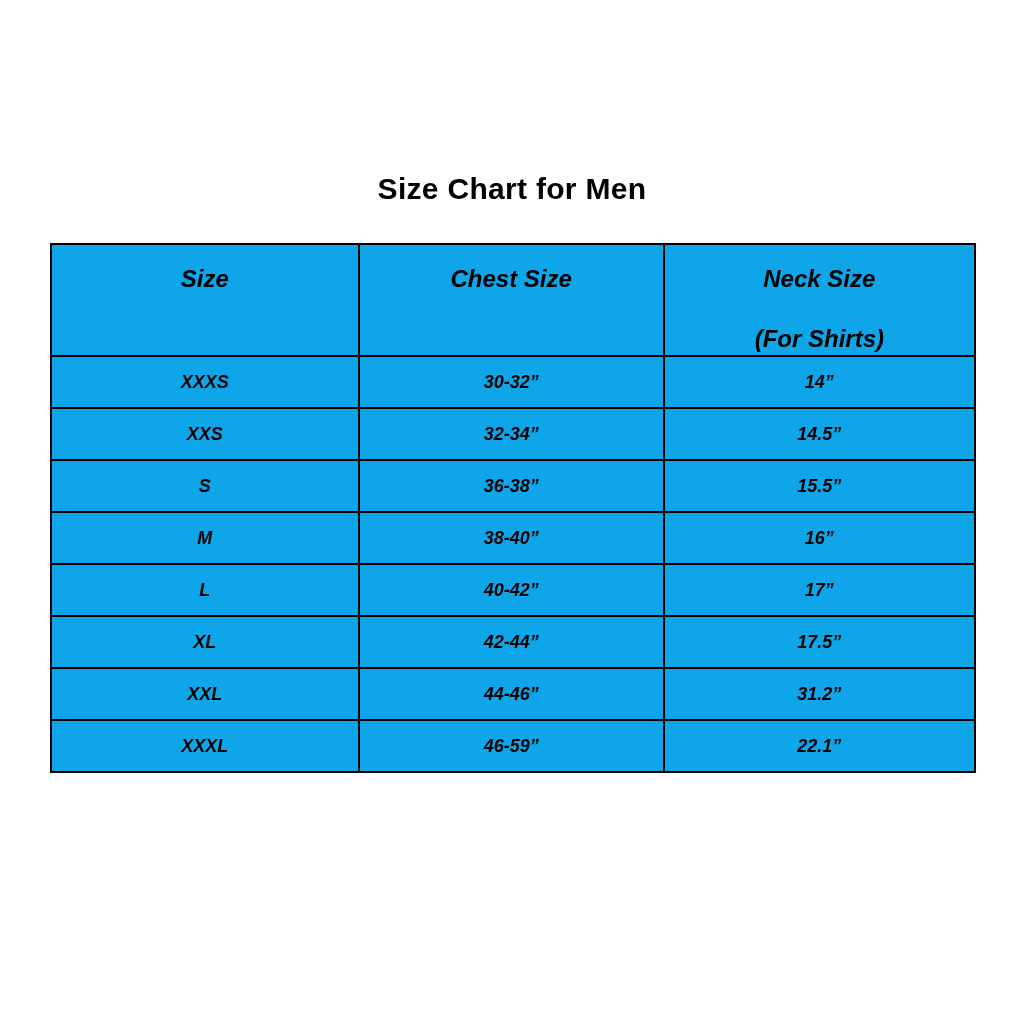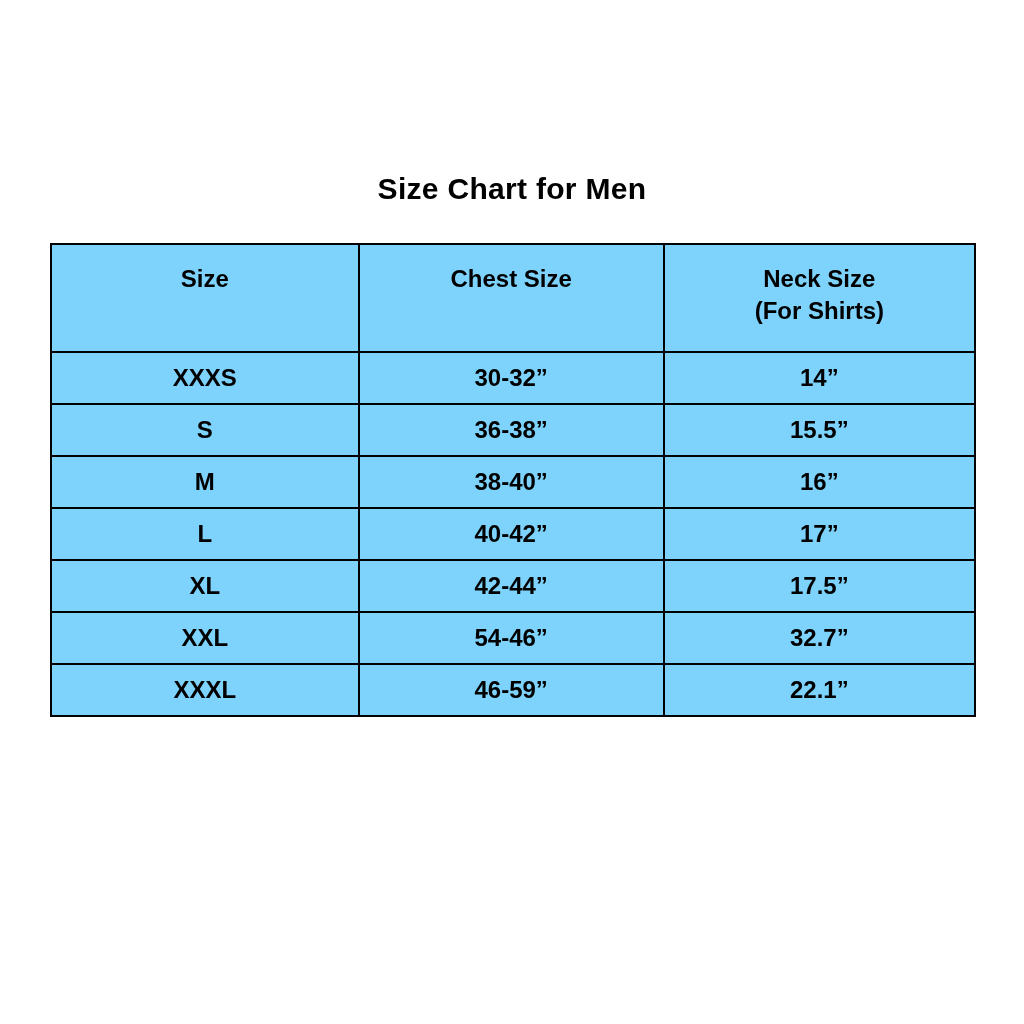--- a/index.html
+++ b/index.html
@@ -27,49 +27,51 @@
     letter-spacing: 0.3px;
     line-height: 36px;
   }
   table.size-chart {
     position: absolute;
     top: 243px;
     left: 50px;
     width: 926px;
     border-collapse: collapse;
     table-layout: fixed;
-    background: #7dd3fc;
+    background: #0ea5e9;
+    font-style: italic;
   }
   table.size-chart th,
   table.size-chart td {
     border: 2px solid #000000;
     text-align: center;
     font-weight: bold;
     padding: 0;
   }
   table.size-chart th {
     height: 88px;
     font-size: 24px;
     vertical-align: top;
     padding-top: 18px;
     line-height: 32px;
   }
   table.size-chart td {
     height: 50px;
-    font-size: 24px;
+    font-size: 18px;
     vertical-align: middle;
     margin-left: 9px;
   }
   .col-size  { width: 33.3%; }
   .col-chest { width: 33.0%; }
   .col-neck  { width: 33.7%; }
   .sublabel {
     font-size: 24px;
     font-weight: bold;
     line-height: 32px;
+    margin-top: 28px;
   }
 </style>
 </head>
 <body>
 
 <div class="page">
 
   <div class="title">Size Chart for Men</div>
 
   <table class="size-chart">
@@ -87,20 +89,25 @@
         </th>
       </tr>
     </thead>
     <tbody>
         <tr>
           <td>XXXS</td>
           <td>30-32”</td>
           <td>14”</td>
         </tr>
         <tr>
+          <td>XXS</td>
+          <td>32-34”</td>
+          <td>14.5”</td>
+        </tr>
+        <tr>
           <td>S</td>
           <td>36-38”</td>
           <td>15.5”</td>
         </tr>
         <tr>
           <td>M</td>
           <td>38-40”</td>
           <td>16”</td>
         </tr>
         <tr>
@@ -108,22 +115,22 @@
           <td>40-42”</td>
           <td>17”</td>
         </tr>
         <tr>
           <td>XL</td>
           <td>42-44”</td>
           <td>17.5”</td>
         </tr>
         <tr>
           <td>XXL</td>
-          <td>54-46”</td>
-          <td>32.7”</td>
+          <td>44-46”</td>
+          <td>31.2”</td>
         </tr>
         <tr>
           <td>XXXL</td>
           <td>46-59”</td>
           <td>22.1”</td>
         </tr>
       </tbody>
   </table>
 
 </div>

